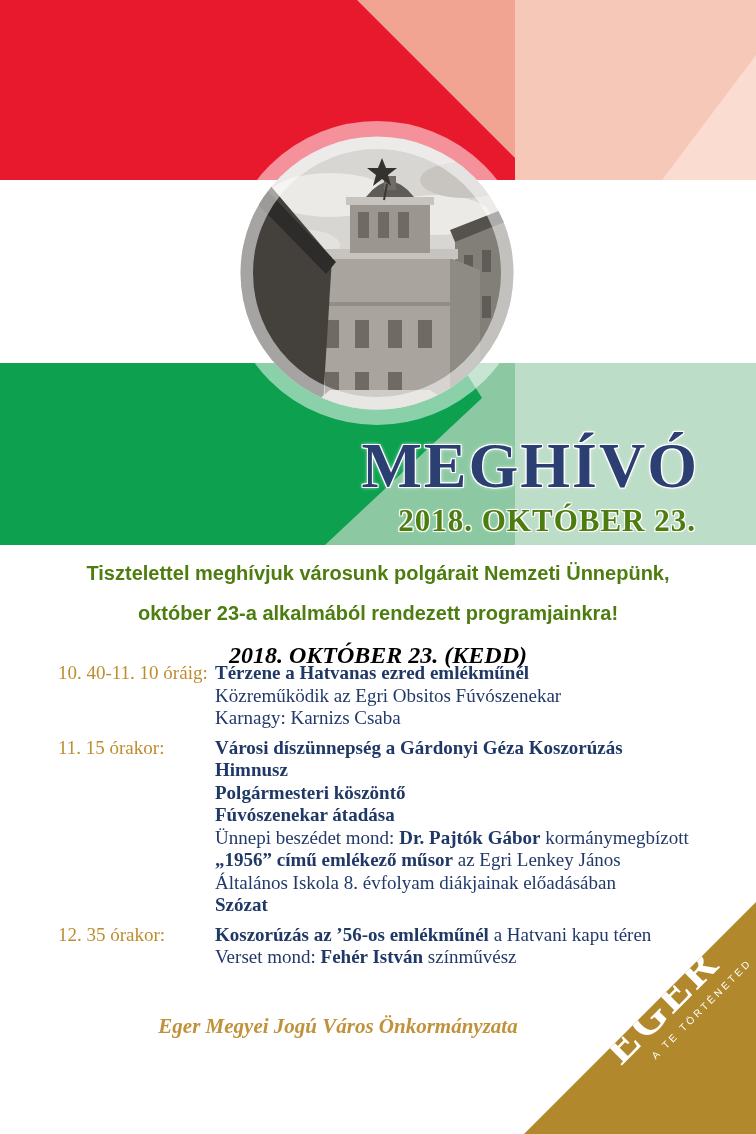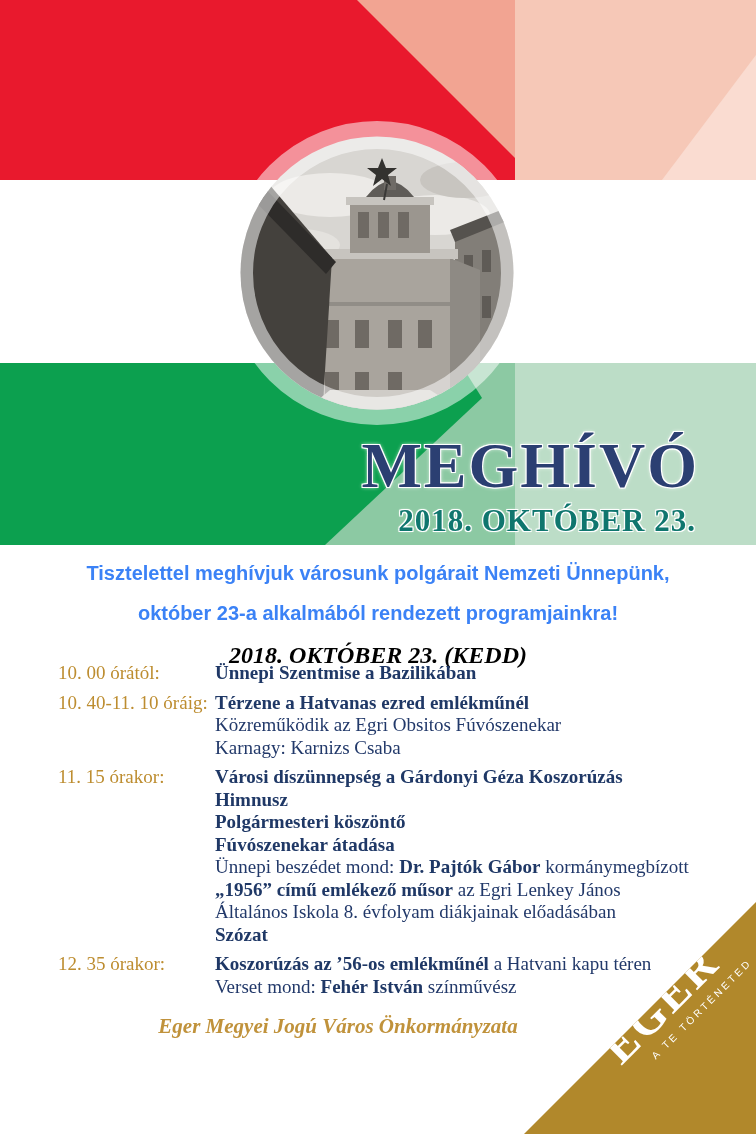--- a/index.html
+++ b/index.html
@@ -11,28 +11,28 @@
   
   .title-main{
     position:absolute;top:434px;right:57px;margin:0;
     font-family:"Liberation Serif",serif;font-weight:bold;font-size:64px;line-height:1;
     letter-spacing:2px;color:#2B3F72;
     text-shadow:-1px -1px 0 #fff,1px -1px 0 #fff,-1px 1px 0 #fff,1px 1px 0 #fff,0 0 4px #fff;
   }
   .title-date{
     position:absolute;top:505px;right:60px;margin:0;
     font-family:"Liberation Serif",serif;font-weight:bold;font-size:31px;line-height:1;
-    letter-spacing:1px;color:#0f766e;
+    letter-spacing:1px;color:#4d7c0f;
     text-shadow:-1px -1px 0 #fff,1px -1px 0 #fff,-1px 1px 0 #fff,1px 1px 0 #fff,0 0 3px #fff;
   }
   
   .intro{position:absolute;top:562px;left:0;width:756px;text-align:center;}
   .intro-line{
     font-family:"Liberation Sans",sans-serif;font-weight:bold;font-size:20px;line-height:22px;
-    color:#3b82f6;margin:0 0 18px 0;
+    color:#4d7c0f;margin:0 0 18px 0;
   }
   .intro-date{
     font-family:"Liberation Serif",serif;font-weight:bold;font-style:italic;font-size:24px;
     color:#000000;margin:4px 0 0 0;
   }
   
   .program{position:absolute;top:662px;left:0;width:756px;}
   .program-row{display:flex;margin-bottom:7px;}
   .program-time{
     flex:0 0 157px;padding-left:58px;box-sizing:border-box;
@@ -141,26 +141,20 @@
   <div class="title-date">2018. OKTÓBER 23.</div>
 
   <div class="intro">
     <p class="intro-line">Tisztelettel meghívjuk városunk polgárait Nemzeti Ünnepünk,</p>
     <p class="intro-line">október 23-a alkalmából rendezett programjainkra!</p>
     <p class="intro-date">2018. OKTÓBER 23. (KEDD)</p>
   </div>
 
   <div class="program">
       <div class="program-row">
-        <div class="program-time">10. 00 órától:</div>
-        <div class="program-desc">
-          <div class="pline"><span class="b">Ünnepi Szentmise a Bazilikában</span></div>
-        </div>
-      </div>
-      <div class="program-row">
         <div class="program-time">10. 40-11. 10 óráig:</div>
         <div class="program-desc">
           <div class="pline"><span class="b">Térzene a Hatvanas ezred emlékműnél</span></div>
           <div class="pline"><span>Közreműködik az Egri Obsitos Fúvószenekar</span></div>
           <div class="pline"><span>Karnagy: Karnizs Csaba</span></div>
         </div>
       </div>
       <div class="program-row">
         <div class="program-time">11. 15 órakor:</div>
         <div class="program-desc">

